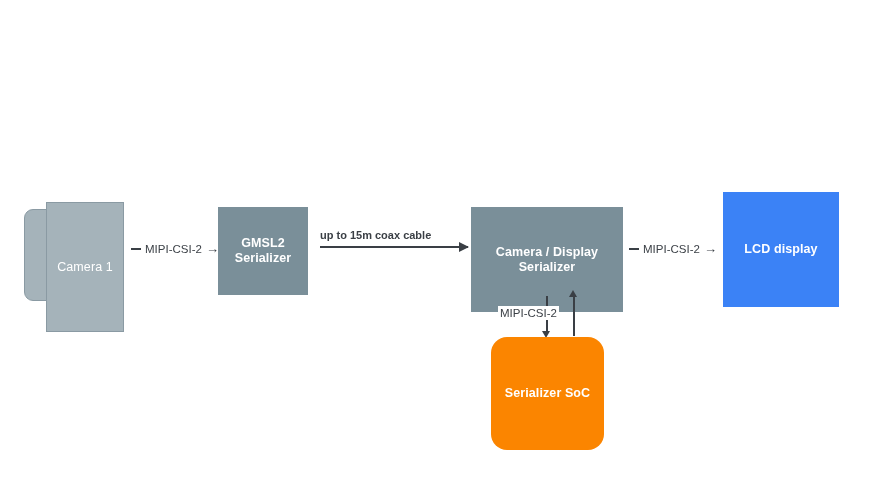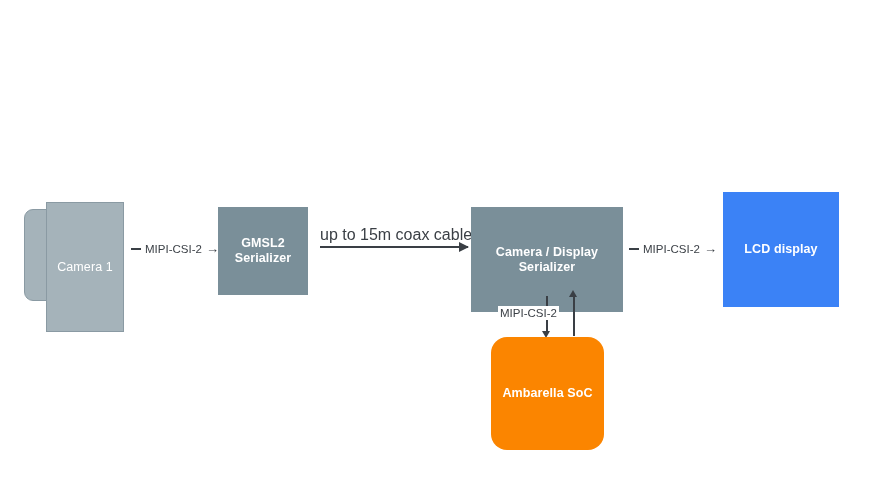--- a/index.html
+++ b/index.html
@@ -123,22 +123,23 @@
 
   
   .c2 {
     left: 320px;
     top: 228px;
     width: 148px;
   }
   .c2 .lbl {
     text-align: left;
     color: #3a3f45;
-    font-size: 16px;
+    font-size: 11px;
     margin-bottom: 4px;
+    font-weight: bold;
   }
   .c2 .line {
     position: relative;
     height: 2px;
     background: #3a3f45;
     width: 100%;
   }
   .c2 .line::after {
     content: "";
     position: absolute;
@@ -235,16 +236,16 @@
 
   <div class="node node-lcd">
     <span>LCD display</span>
   </div>
 
   <div class="v-down"></div>
   <div class="v-up"></div>
   <div class="v-label">MIPI-CSI-2</div>
 
   <div class="node node-soc">
-    <span>Ambarella SoC</span>
+    <span>Serializer SoC</span>
   </div>
 
 </div>
 
 </body></html>

